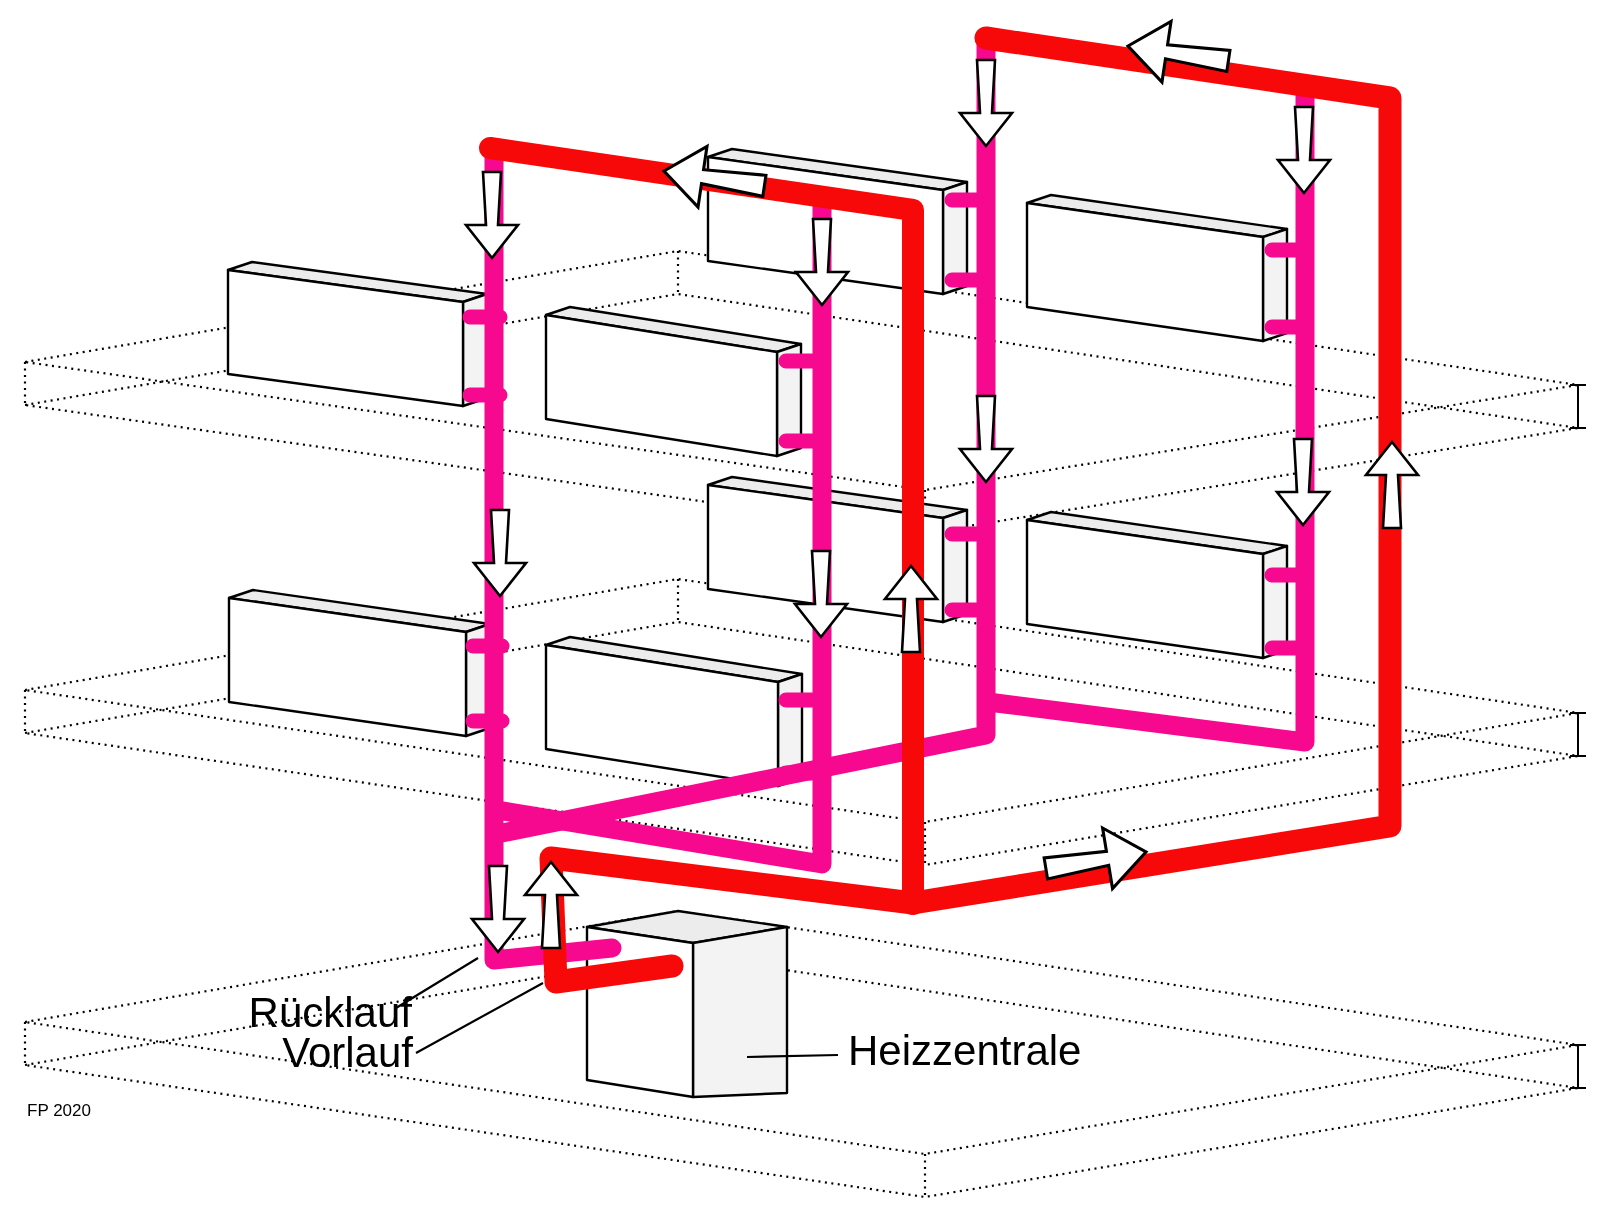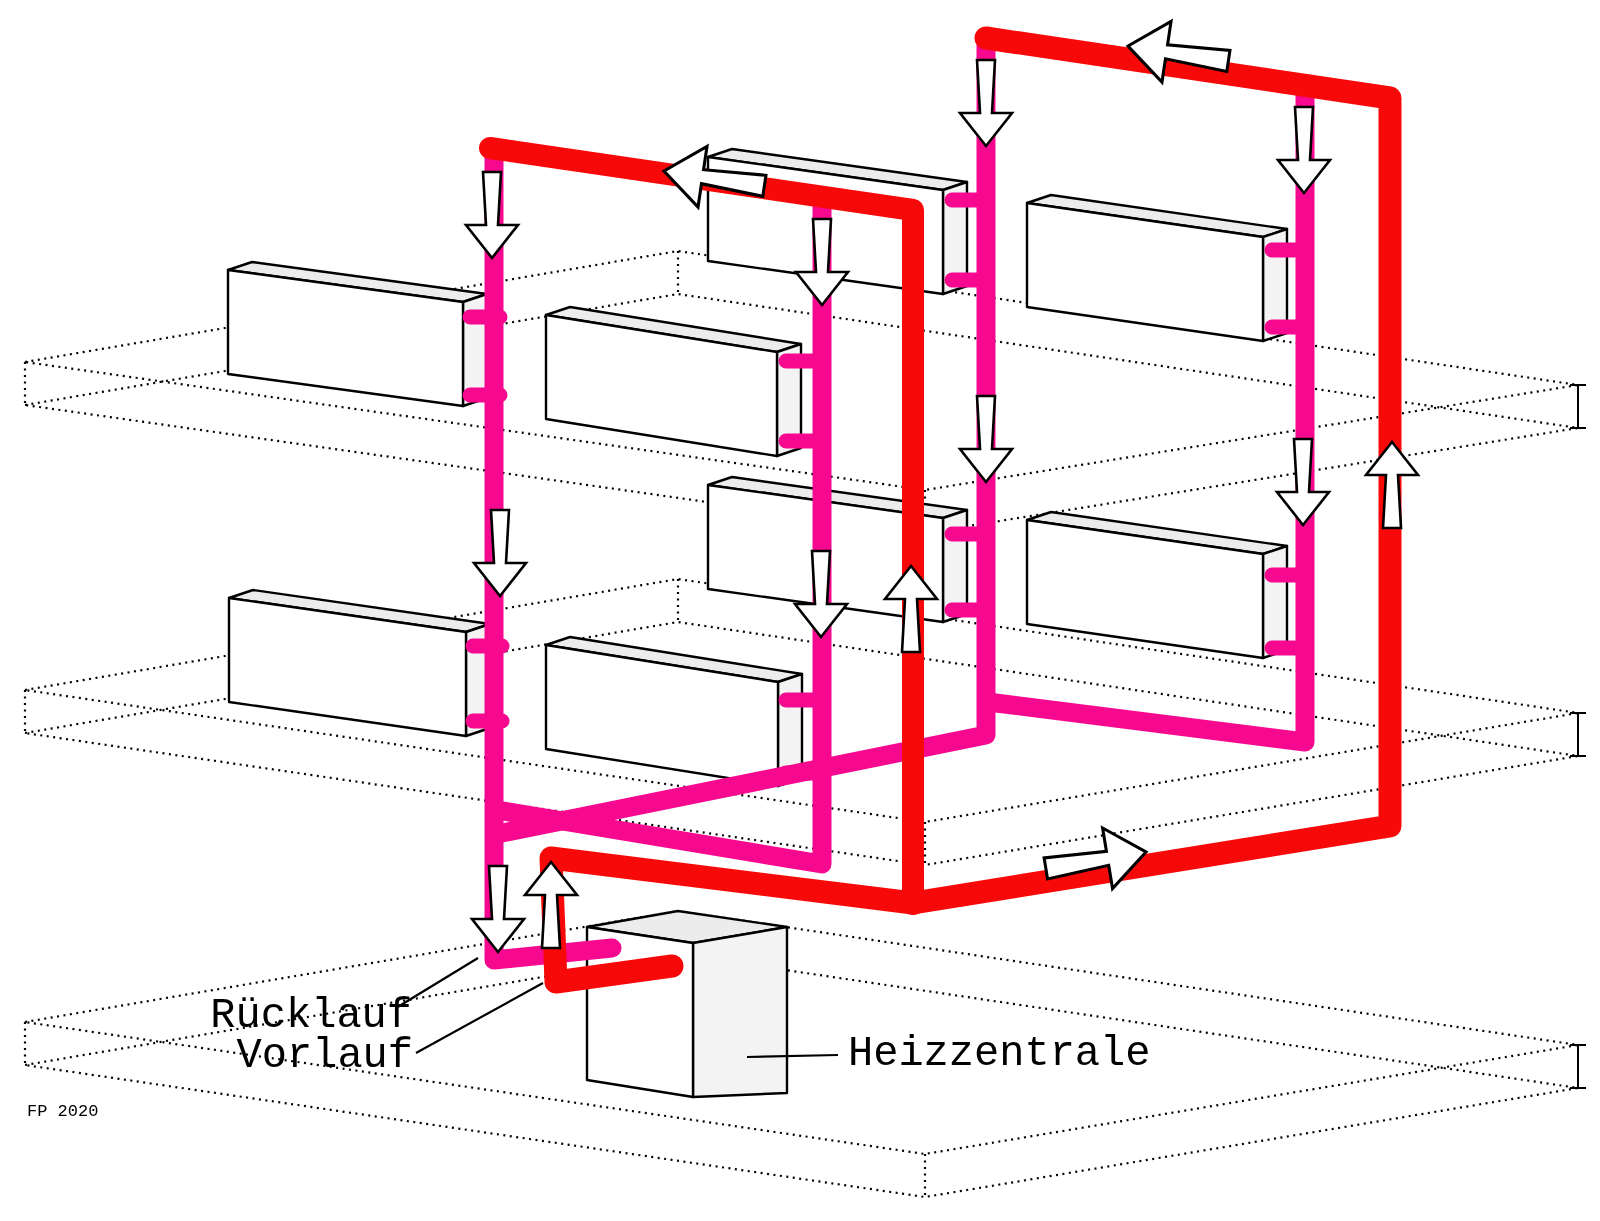--- a/index.html
+++ b/index.html
@@ -1,17 +1,17 @@
 <!DOCTYPE html>
 <html style="--supply: #f80909; --return: #f7098f; --line: #000000; --face_light: #ffffff; --face_shade: #ececec; --face_side: #f3f3f3; --bg: #ffffff;"><head>
 <meta charset="utf-8">
 <style>
   html,body{margin:0;padding:0;background:#fff;}
   .stage{position:relative;width:1600px;height:1221px;background:var(--bg,#fff);overflow:hidden;
-         font-family:Liberation Mono, monospace;}
+         font-family:Liberation Sans, sans-serif;}
   svg{display:block}
   .slab{fill:none;stroke:var(--line,#000);stroke-width:2.2;stroke-dasharray:2 4.5;}
   .slab-solid{fill:none;stroke:var(--line,#000);stroke-width:2;}
   .rad-front{fill:var(--face_light,#fff);stroke:var(--line,#000);stroke-width:2.4;stroke-linejoin:round;}
   .rad-top{fill:var(--face_shade,#ececec);stroke:var(--line,#000);stroke-width:2.4;stroke-linejoin:round;}
   .rad-end{fill:var(--face_side,#f3f3f3);stroke:var(--line,#000);stroke-width:2.4;stroke-linejoin:round;}
   .pipe-return{fill:none;stroke:var(--return,#f7098f);stroke-linecap:round;stroke-linejoin:round;}
   .pipe-supply{fill:none;stroke:var(--supply,#f80909);stroke-linecap:round;stroke-linejoin:round;}
   .flow-arrow{fill:#fff;stroke:var(--line,#000);stroke-width:2.6;stroke-linejoin:miter;}
   .leader{stroke:var(--line,#000);stroke-width:2.2;fill:none;}

